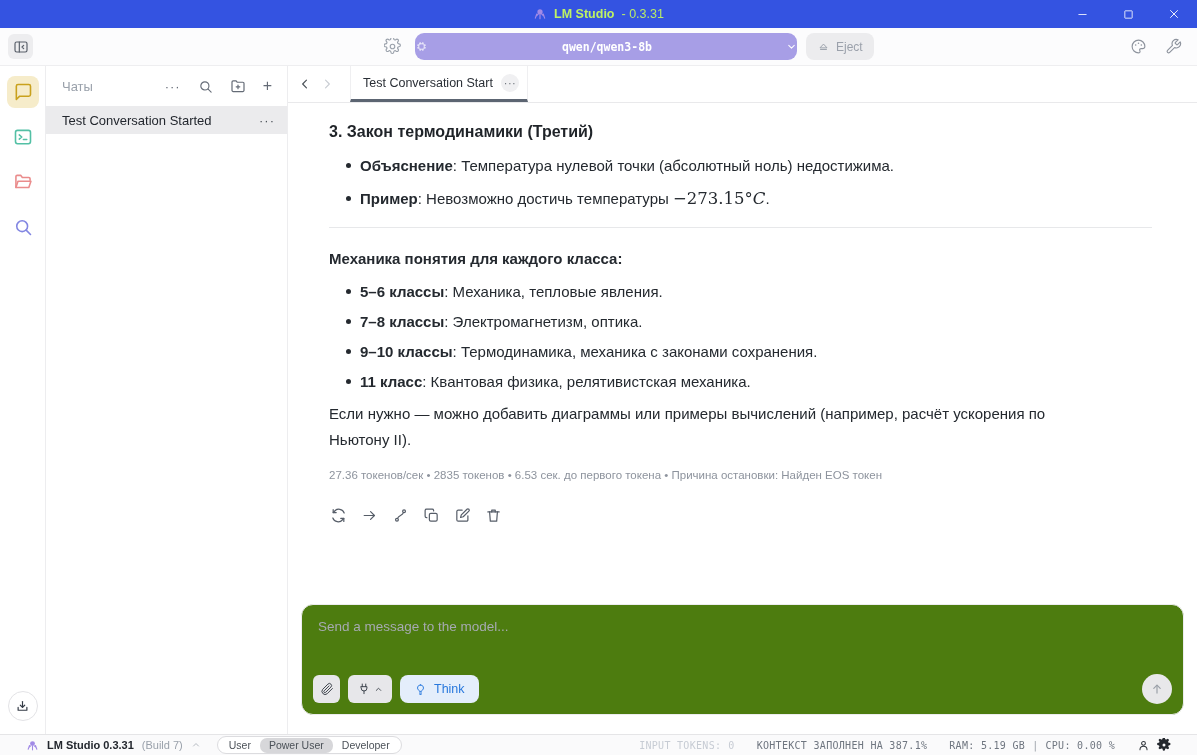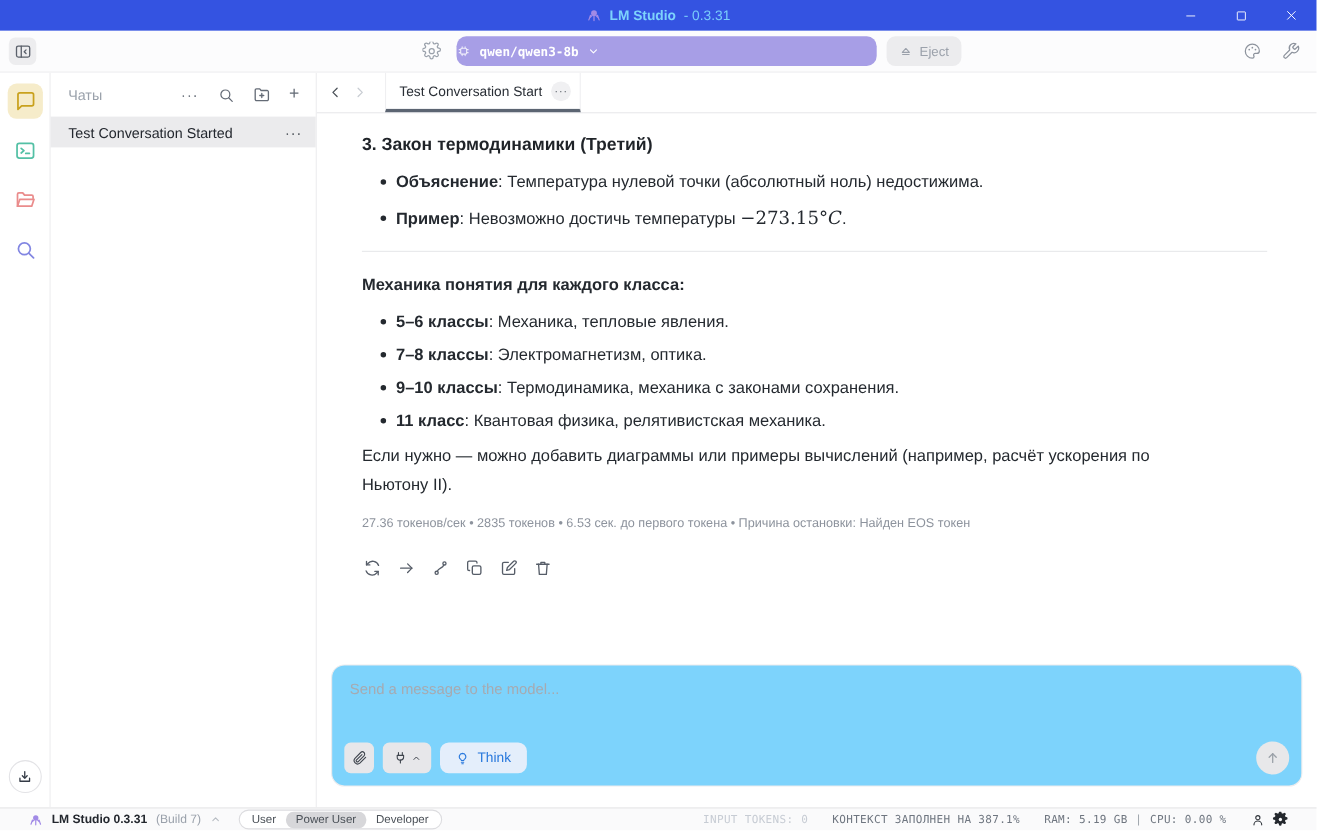--- a/index.html
+++ b/index.html
@@ -5,31 +5,31 @@
   * { box-sizing: border-box; margin: 0; padding: 0; }
   html,body { width:1197px; height:755px; overflow:hidden; }
   body { font-family:"Liberation Sans", sans-serif; background:#fff; color:#24292f; }
   svg { display:block; }
   button { font-family:inherit; cursor:pointer; border:none; background:transparent; }
 
   .app { width:1197px; height:755px; display:flex; flex-direction:column; background:#fff; }
 
   
   .titlebar { flex:0 0 28px; background:#3453e1; position:relative; display:flex; align-items:center; justify-content:center; }
-  .title-center { display:flex; align-items:center; gap:7px; color:#7dd3fc; font-size:12.5px; }
+  .title-center { display:flex; align-items:center; gap:7px; color:#bef264; font-size:12.5px; }
   .title-app { font-weight:700; }
   .title-ver { font-weight:400; opacity:.95; }
   .win-controls { position:absolute; right:0; top:0; height:28px; display:flex; }
   .win-btn { width:46px; height:28px; display:grid; place-items:center; color:#fff; }
 
   
   .headerbar { flex:0 0 38px; position:relative; background:#fcfcfd; border-bottom:1px solid #eeeef0; }
   .collapse-btn { position:absolute; left:8px; top:6px; width:25px; height:25px; background:#ededef; border-radius:6px; color:#5b616b; display:grid; place-items:center; }
   .gear-top { position:absolute; left:384px; top:10px; color:#9aa1ab; }
-  .model-pill { position:absolute; left:415px; top:5px; width:382px; height:27px; background:#a79ee6; border-radius:9px; color:#fff; display:flex; align-items:center; justify-content:flex-start; gap:8px; font-family:"DejaVu Sans Mono", monospace; font-size:11.5px; font-weight:700; }
+  .model-pill { position:absolute; left:415px; top:5px; width:382px; height:27px; background:#a79ee6; border-radius:9px; color:#fff; display:flex; align-items:center; justify-content:space-between; gap:8px; font-family:"DejaVu Sans Mono", monospace; font-size:11.5px; font-weight:700; }
   .model-pill .chip { opacity:.8; }
   .eject-btn { position:absolute; left:806px; top:5px; height:27px; padding:0 11px; background:#ececee; border-radius:8px; color:#9ba1ab; display:flex; align-items:center; gap:6px; font-size:12px; }
   .header-right { position:absolute; right:15px; top:10px; display:flex; gap:18px; color:#8d939d; }
 
   
   .main-row { flex:1; display:flex; min-height:0; }
 
   .rail { flex:0 0 46px; border-right:1px solid #ededef; display:flex; flex-direction:column; align-items:center; padding-top:10px; }
   .rail-btn { width:32px; height:32px; border-radius:8px; display:grid; place-items:center; margin-bottom:13px; }
   .rail-chat { color:#c9a11d; background:#f6ecca; }
@@ -68,21 +68,21 @@
   .math { font-family:"DejaVu Serif", serif; font-size:16.5px; }
   .math-var { font-style:italic; }
   .msg-hr { border:none; border-top:1px solid #e7e8ea; margin-top:18px; }
   .msg-sub { font-size:15px; font-weight:700; margin-top:22px; }
   .msg-close { font-size:15px; line-height:25.5px; margin-top:4px; max-width:775px; }
   .msg-stats { font-size:11.5px; color:#8d939d; margin-top:17px; }
   .msg-actions { display:flex; gap:12px; margin-top:25px; color:#565d68; }
   .action-btn { width:19px; height:19px; display:grid; place-items:center; color:#565d68; }
 
   
-  .composer { flex:0 0 auto; margin:0 13px 19px; position:relative; height:111px; background:#7dd3fc; border:1px solid #ececee; border-radius:12px; }
+  .composer { flex:0 0 auto; margin:0 13px 19px; position:relative; height:111px; background:#4d7c0f; border:1px solid #ececee; border-radius:12px; }
   .composer textarea { position:absolute; left:16px; right:16px; top:14px; bottom:48px; background:transparent; border:none; outline:none; resize:none; font:13.5px "Liberation Sans", sans-serif; color:#23272e; }
   .composer textarea::placeholder { color:#a6aab1; }
   .composer-row { position:absolute; left:11px; right:11px; bottom:10px; display:flex; align-items:center; gap:8px; }
   .pill-btn { height:28px; background:#e7e7ea; border-radius:6px; display:flex; align-items:center; justify-content:center; color:#3e444d; }
   .attach-btn { width:27px; }
   .plug-btn { width:44px; gap:3px; }
   .think-btn { height:28px; padding:0 14px; background:#e4eefb; border-radius:8px; color:#2878dd; display:flex; align-items:center; gap:7px; font-size:12.5px; }
   .send-btn { margin-left:auto; width:30px; height:30px; border-radius:50%; background:#e8e8ea; color:#9aa0a8; display:grid; place-items:center; }
 
   

